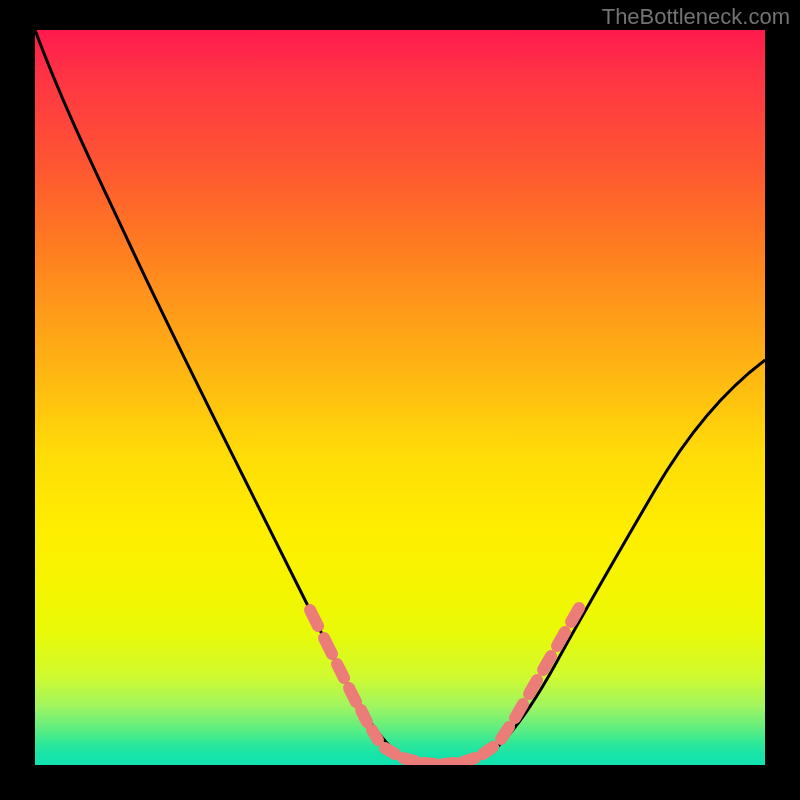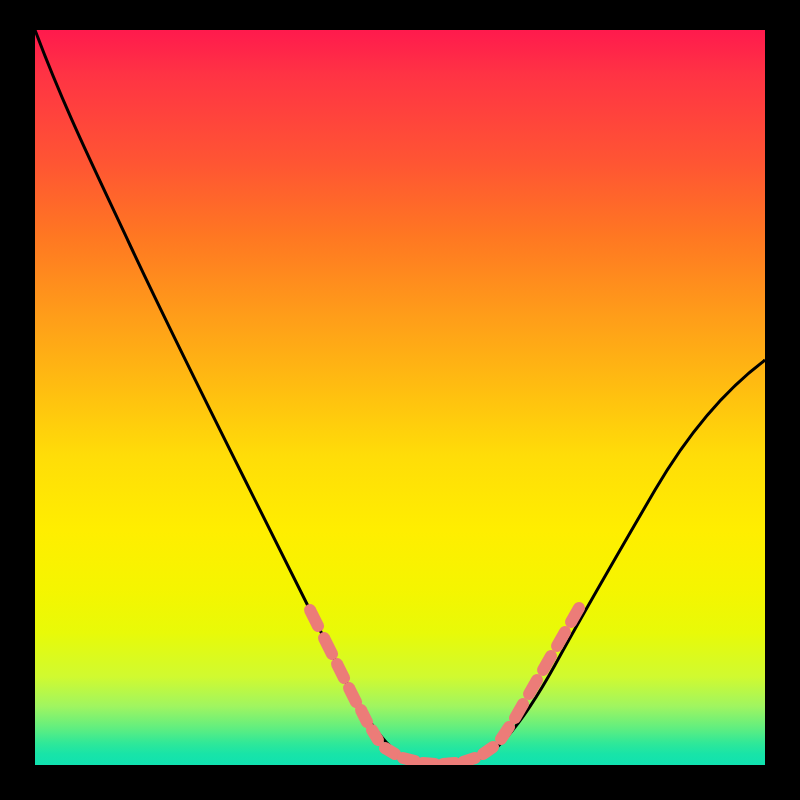--- a/index.html
+++ b/index.html
@@ -64,20 +64,21 @@
   left: 0;
   top: 0;
   width: 730px;
   height: 735px;
 }
 </style>
 </head>
 <body>
 
 <div class="container">
+  <div class="watermark">TheBottleneck.com</div>
   <div class="plot-area">
     <div class="gradient-bg"></div>
     <svg class="curves" viewBox="0 0 730 735" preserveAspectRatio="none">
       <path d="M 0 0
                C 30 80, 60 140, 95 215
                C 130 290, 170 370, 210 450
                C 250 530, 280 590, 305 640
                C 325 680, 345 710, 365 725
                C 380 733, 395 735, 410 735" fill="none" stroke="#000" stroke-width="3"></path>
       <path d="M 410 735

